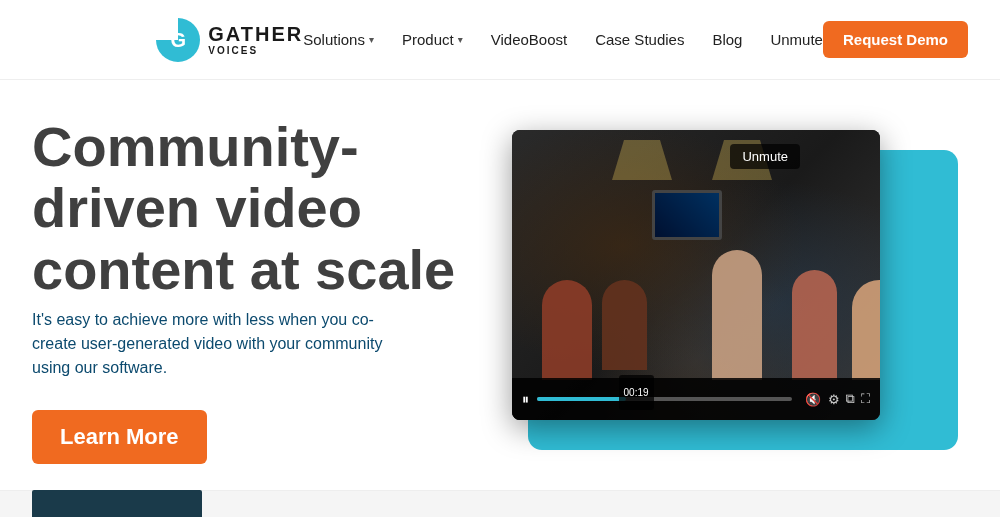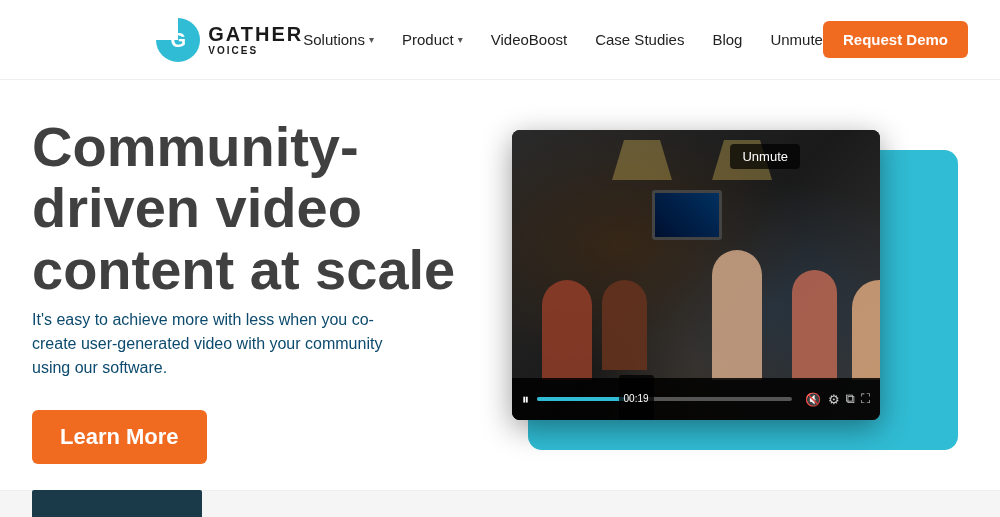--- a/index.html
+++ b/index.html
@@ -294,21 +294,21 @@
       border-radius: 2px;
     }
 
     .time-badge {
       position: absolute;
       top: -22px;
       left: 32%;
       background: rgba(0,0,0,0.75);
       color: #fff;
       font-size: 10px;
-      padding: 18px 5px;
+      padding: 12px 5px;
       border-radius: 3px;
     }
 
     .ctrl-right {
       display: flex;
       align-items: center;
       gap: 6px;
       margin-left: 6px;
     }
 

